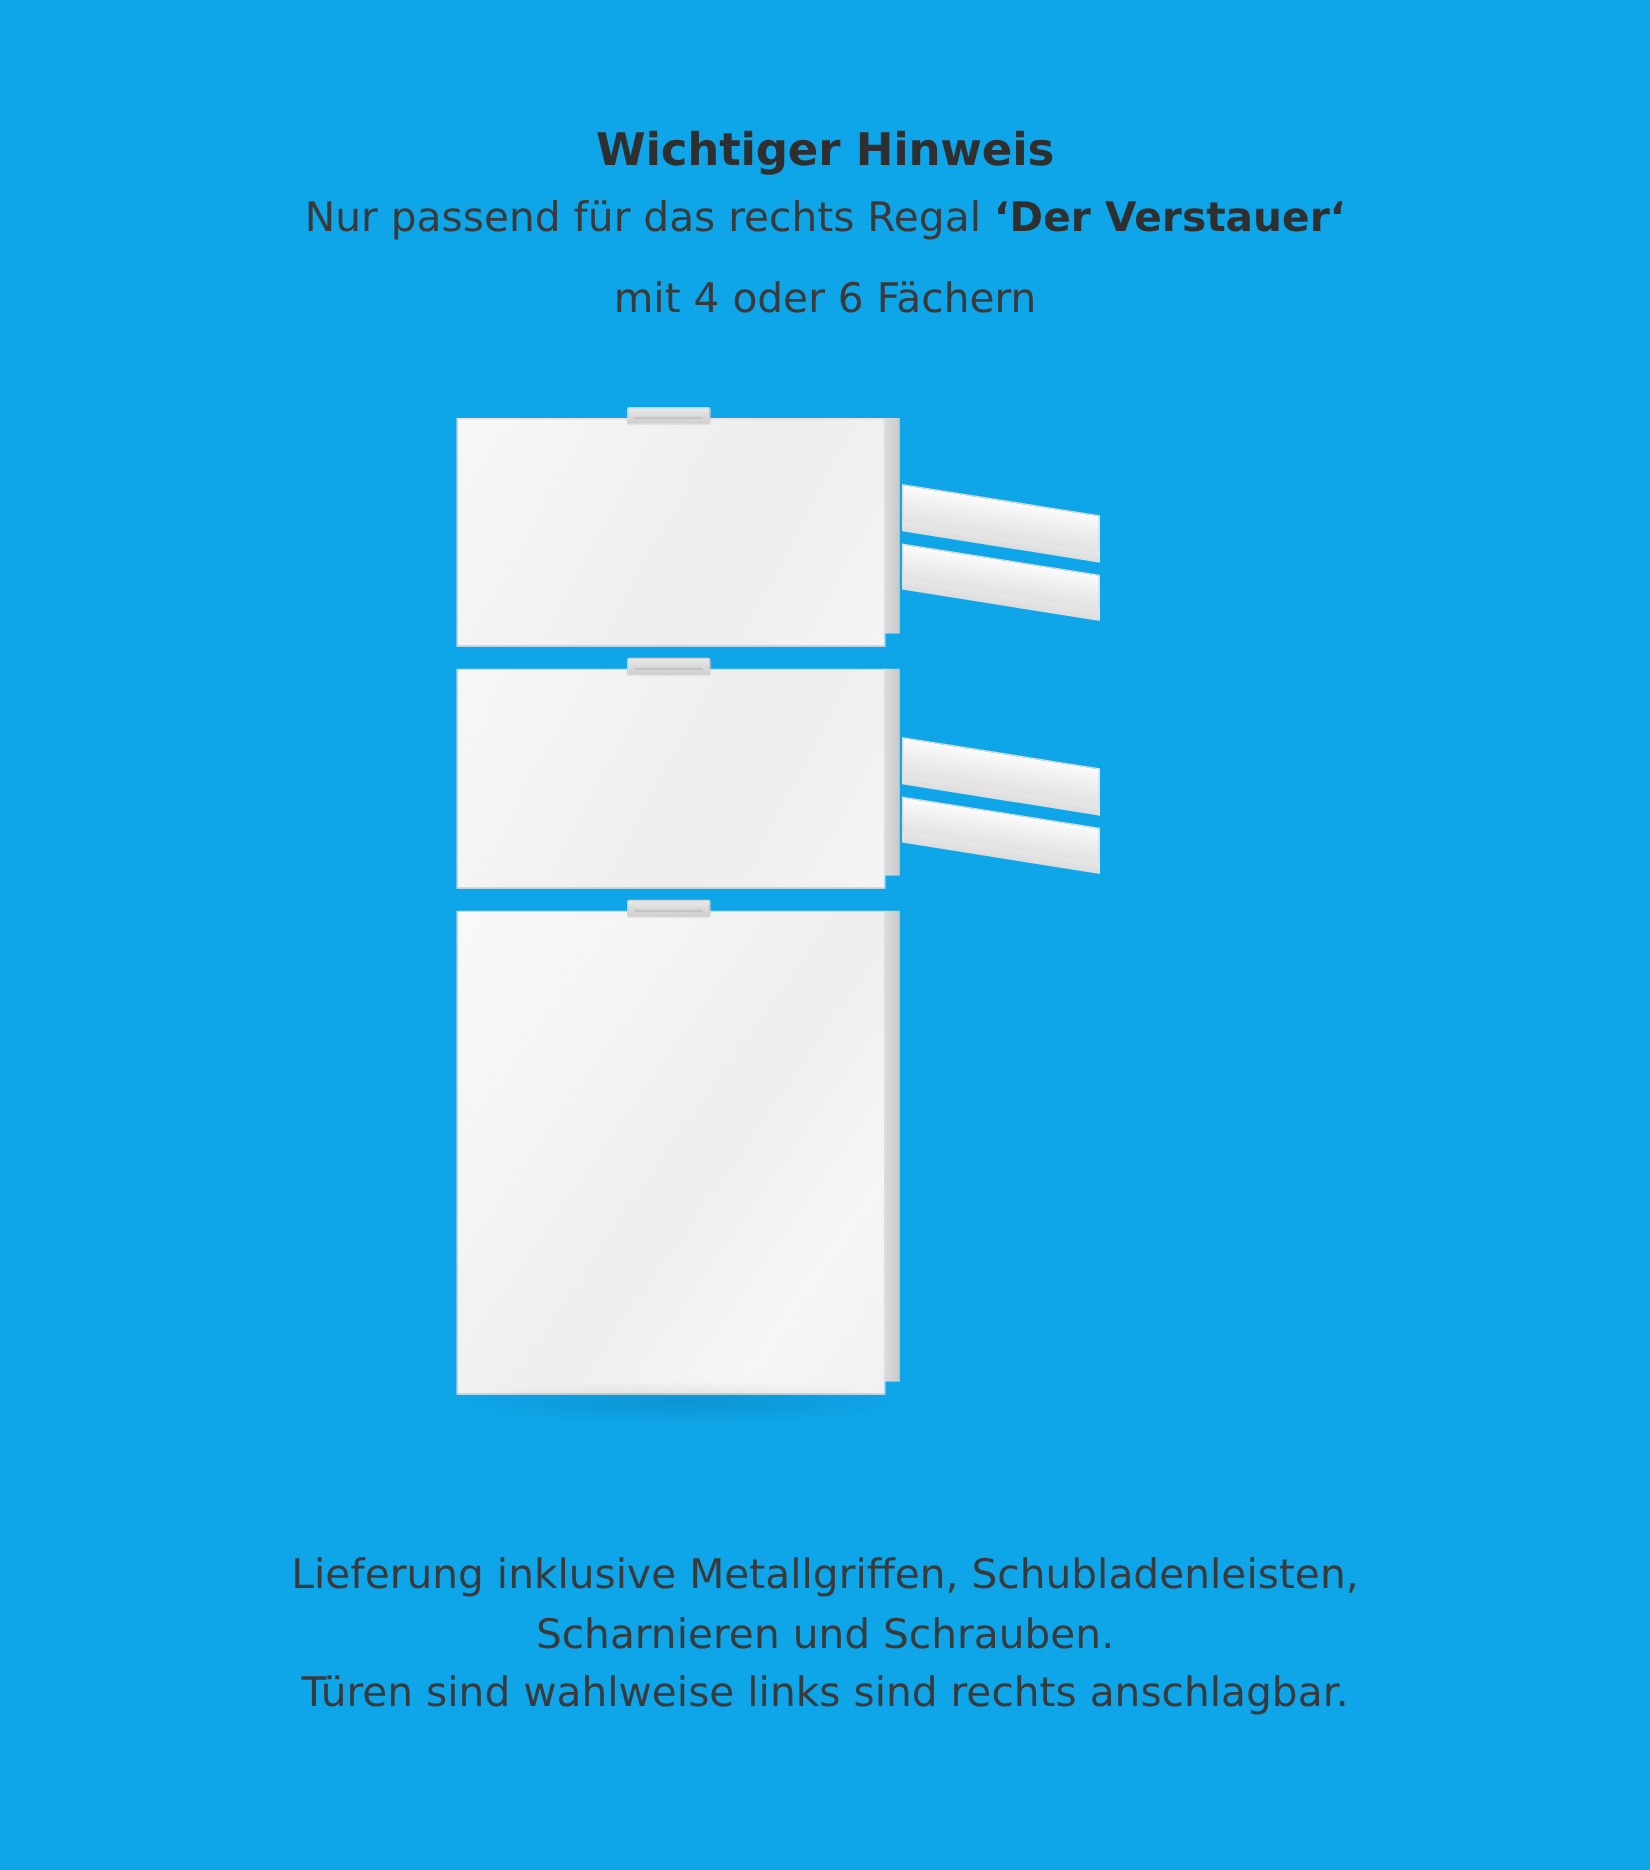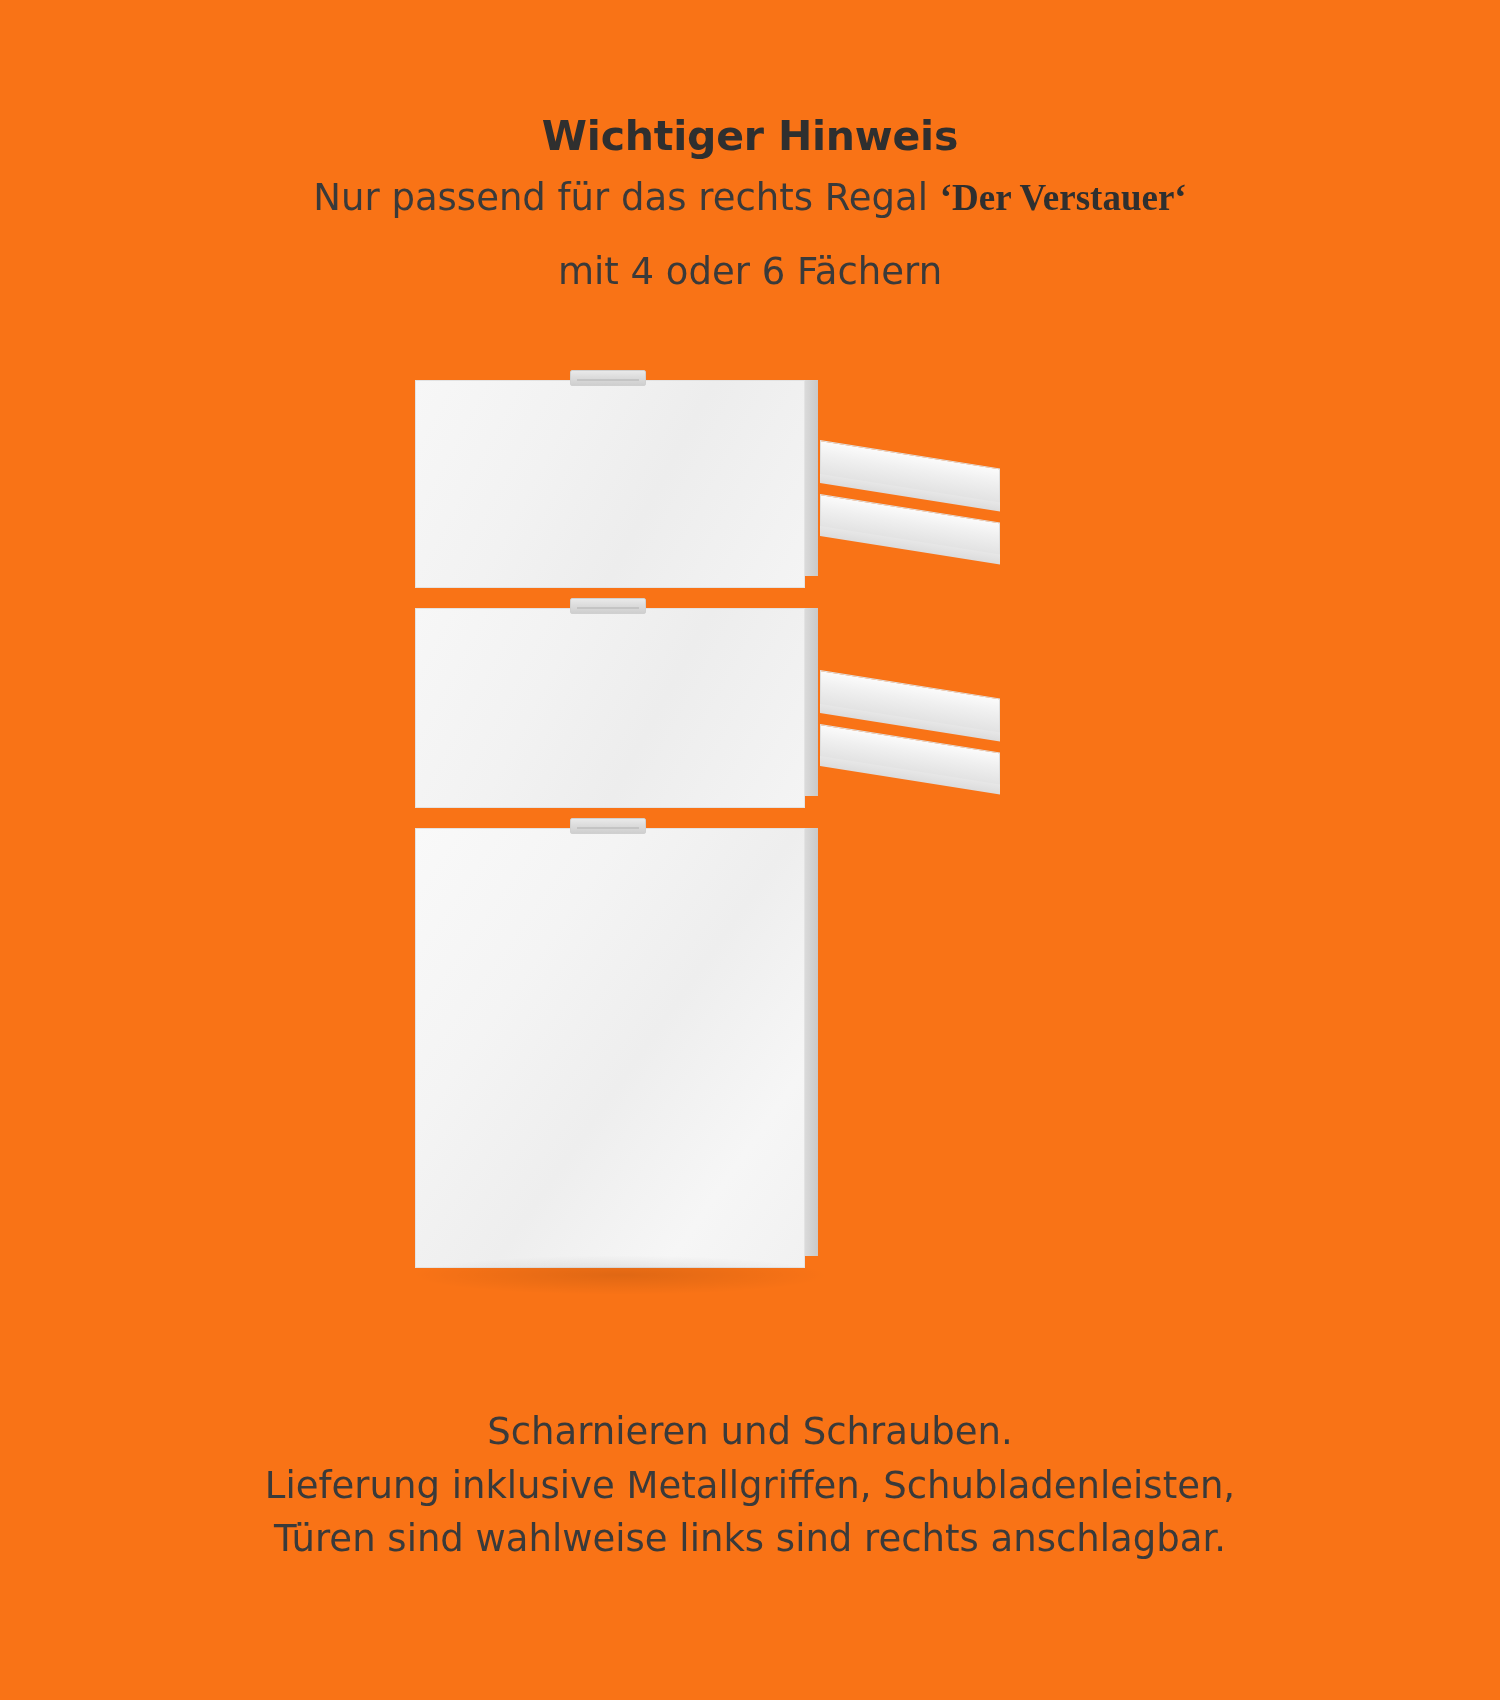--- a/index.html
+++ b/index.html
@@ -13,21 +13,21 @@
     font-family: "DejaVu Sans", "Liberation Sans", sans-serif;
     color: #333333;
     overflow: hidden;
     position: relative;
   }
 
   .page {
     position: relative;
     width: 1500px;
     height: 1700px;
-    background: #f97316;
+    background: #0ea5e9;
   }
 
   
   .notice {
     position: absolute;
     top: 112px;
     left: 0;
     width: 1500px;
     text-align: center;
   }
@@ -41,21 +41,20 @@
   .notice-line {
     font-size: 37px;
     font-weight: 400;
     color: #3a3a3a;
     line-height: 1.45;
     margin-top: 10px;
   }
   .notice-line .strong {
     font-weight: bold;
     color: #2f2f2f;
-    font-family: Liberation Serif, serif;
   }
   .notice-line2 {
     font-size: 37px;
     font-weight: 400;
     color: #3a3a3a;
     line-height: 1.45;
     margin-top: 20px;
   }
 
   
@@ -201,18 +200,18 @@
 
       <div class="handle" style="left:190px; top:448px; width:76px; height:16px;">
         <div class="handle-groove"></div>
       </div>
     </div>
 
     <div class="soft-shadow" style="left:30px; top:885px; width:420px; height:40px;"></div>
   </div>
 
   <div class="footer">
+    <div class="footer-line">Lieferung inklusive Metallgriffen, Schubladenleisten,</div>
     <div class="footer-line">Scharnieren und Schrauben.</div>
-    <div class="footer-line">Lieferung inklusive Metallgriffen, Schubladenleisten,</div>
     <div class="footer-line">Türen sind wahlweise links sind rechts anschlagbar.</div>
   </div>
 
 </div>
 
 </body></html>

